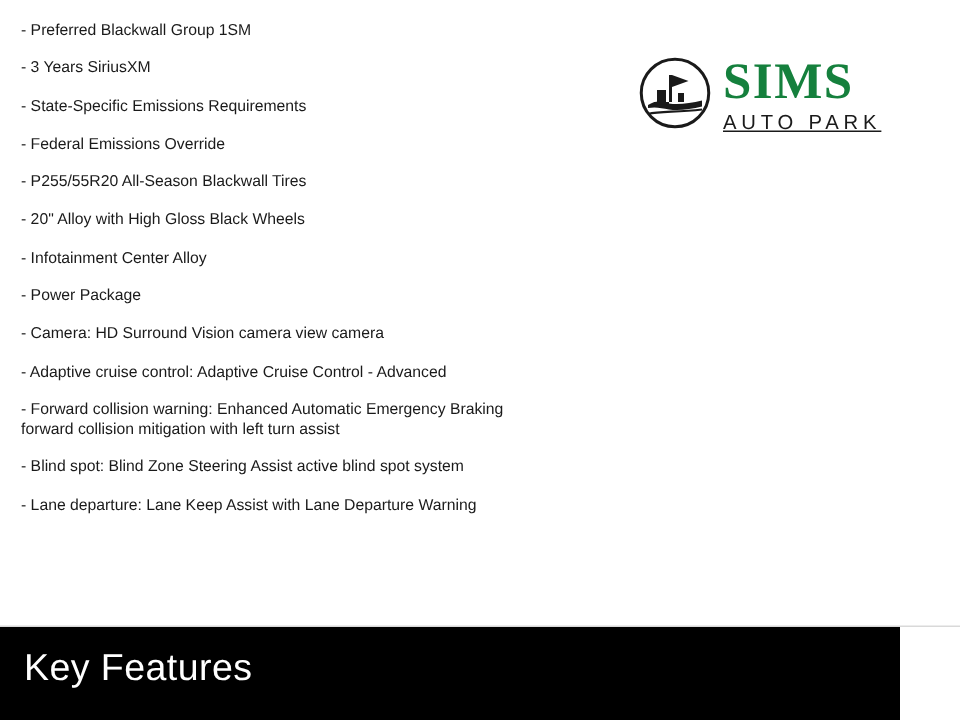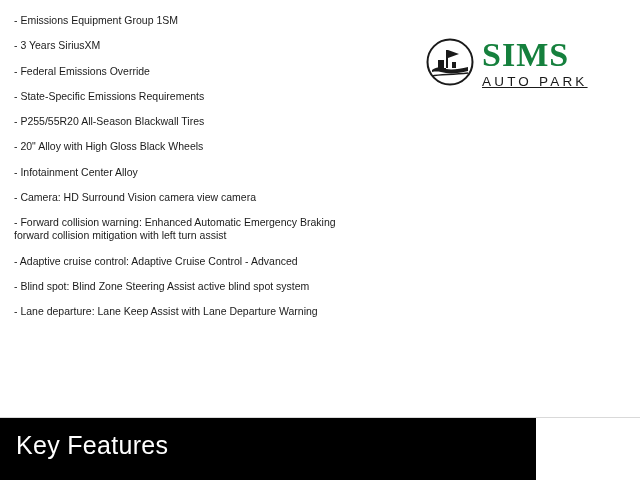--- a/index.html
+++ b/index.html
@@ -67,21 +67,21 @@
     letter-spacing: 3.2px;
     color: #1a1a1a;
     line-height: 16px;
     margin-top: 2px;
     text-decoration: underline;
   }
   .footer-bar {
     position: absolute;
     left: 0;
     bottom: 0;
-    width: 536px;
+    width: 600px;
     height: 62px;
     background: #000000;
   }
   .footer-title {
     position: absolute;
     left: 16px;
     top: 13px;
     color: #ffffff;
     font-size: 25px;
     font-family: "Liberation Sans", sans-serif;
@@ -95,31 +95,32 @@
     height: 1px;
     background: #d9d9d9;
   }
 </style>
 </head>
 <body>
 
 <div class="page">
 
   <div class="features">
-    <div class="feature-item">- Emissions Equipment Group 1SM</div>
+    <div class="feature-item">- Preferred Blackwall Group 1SM</div>
     <div class="feature-item">- 3 Years SiriusXM</div>
+    <div class="feature-item">- State-Specific Emissions Requirements</div>
     <div class="feature-item">- Federal Emissions Override</div>
-    <div class="feature-item">- State-Specific Emissions Requirements</div>
     <div class="feature-item">- P255/55R20 All-Season Blackwall Tires</div>
     <div class="feature-item">- 20" Alloy with High Gloss Black Wheels</div>
     <div class="feature-item">- Infotainment Center Alloy</div>
+    <div class="feature-item">- Power Package</div>
     <div class="feature-item">- Camera: HD Surround Vision camera view camera</div>
+    <div class="feature-item">- Adaptive cruise control: Adaptive Cruise Control - Advanced</div>
     <div class="feature-item">- Forward collision warning: Enhanced Automatic Emergency Braking
   forward collision mitigation with left turn assist</div>
-    <div class="feature-item">- Adaptive cruise control: Adaptive Cruise Control - Advanced</div>
     <div class="feature-item">- Blind spot: Blind Zone Steering Assist active blind spot system</div>
     <div class="feature-item">- Lane departure: Lane Keep Assist with Lane Departure Warning</div>
   </div>
 
   <div class="logo">
     <div class="logo-mark">
       <svg width="48" height="48" viewBox="0 0 48 48" xmlns="http://www.w3.org/2000/svg">
         <circle cx="24" cy="24" r="22.5" fill="#ffffff" stroke="#1a1a1a" stroke-width="2"></circle>
         <path d="M6 32 C12 28, 16 30, 20 31 C26 32, 34 31, 42 29 L42 33 C34 35, 26 36, 20 35 C15 34, 11 33, 6 34 Z" fill="#1a1a1a"></path>
         <path d="M20 12 L22 12 L22 30 L20 30 Z" fill="#1a1a1a"></path>

